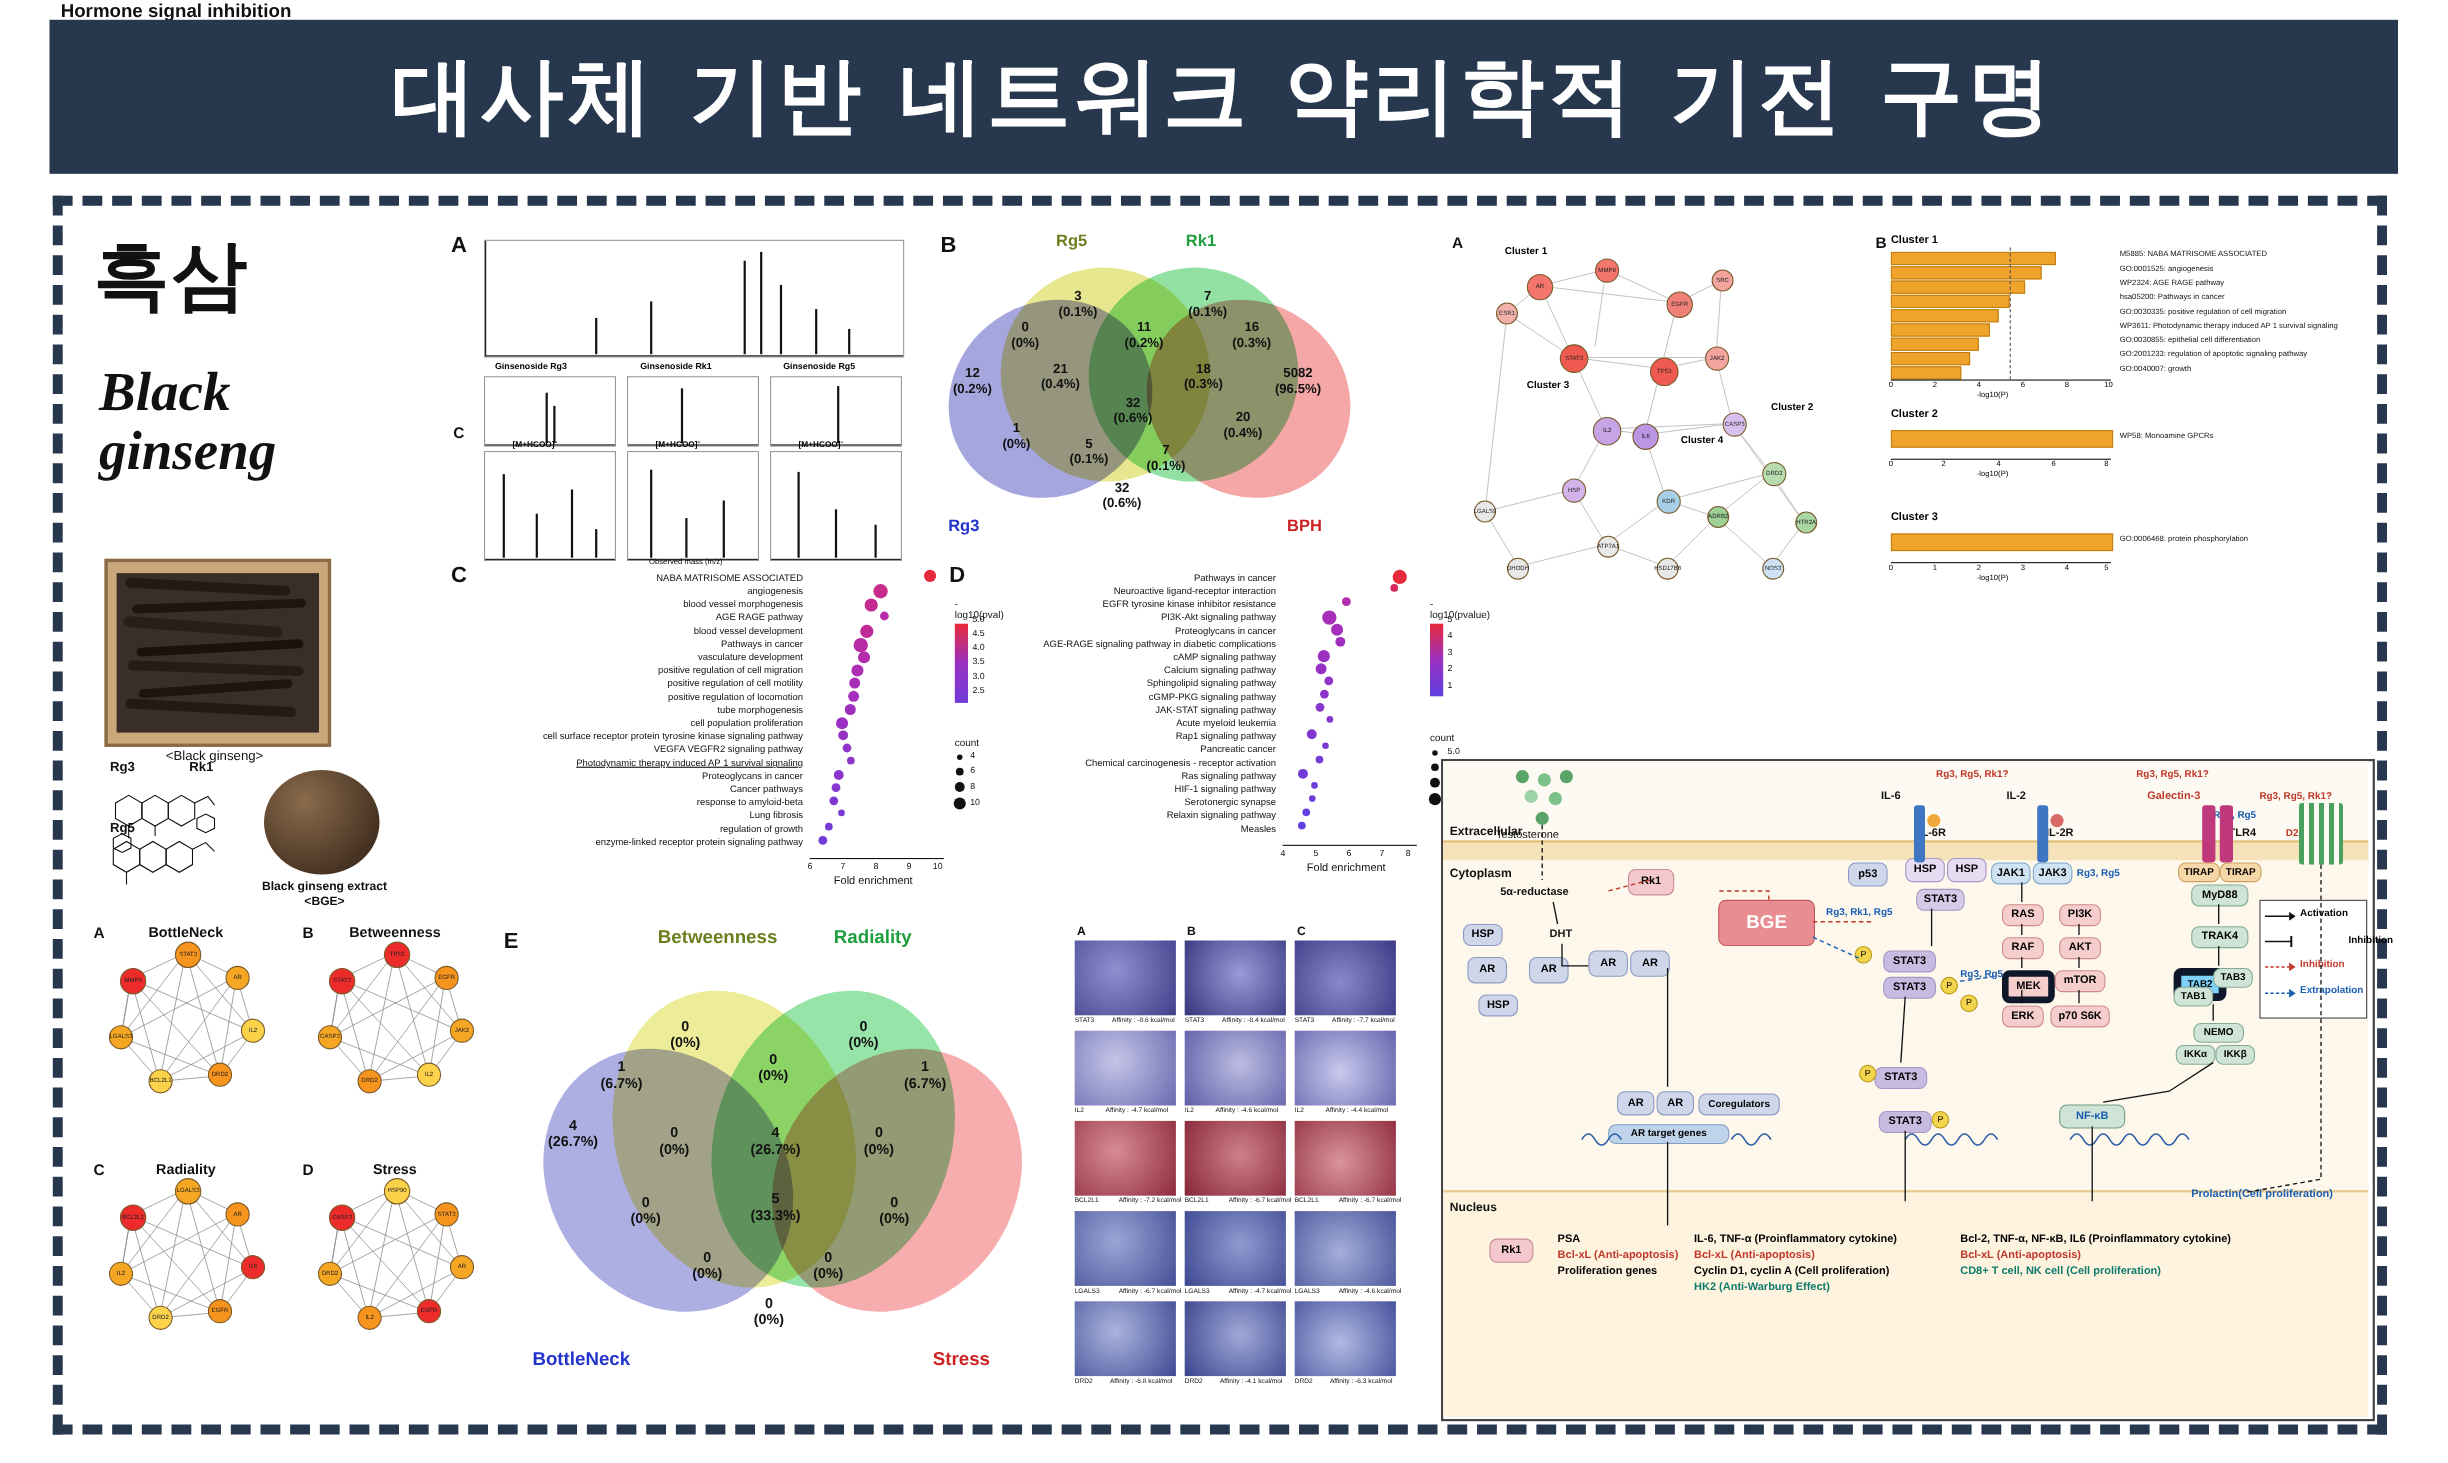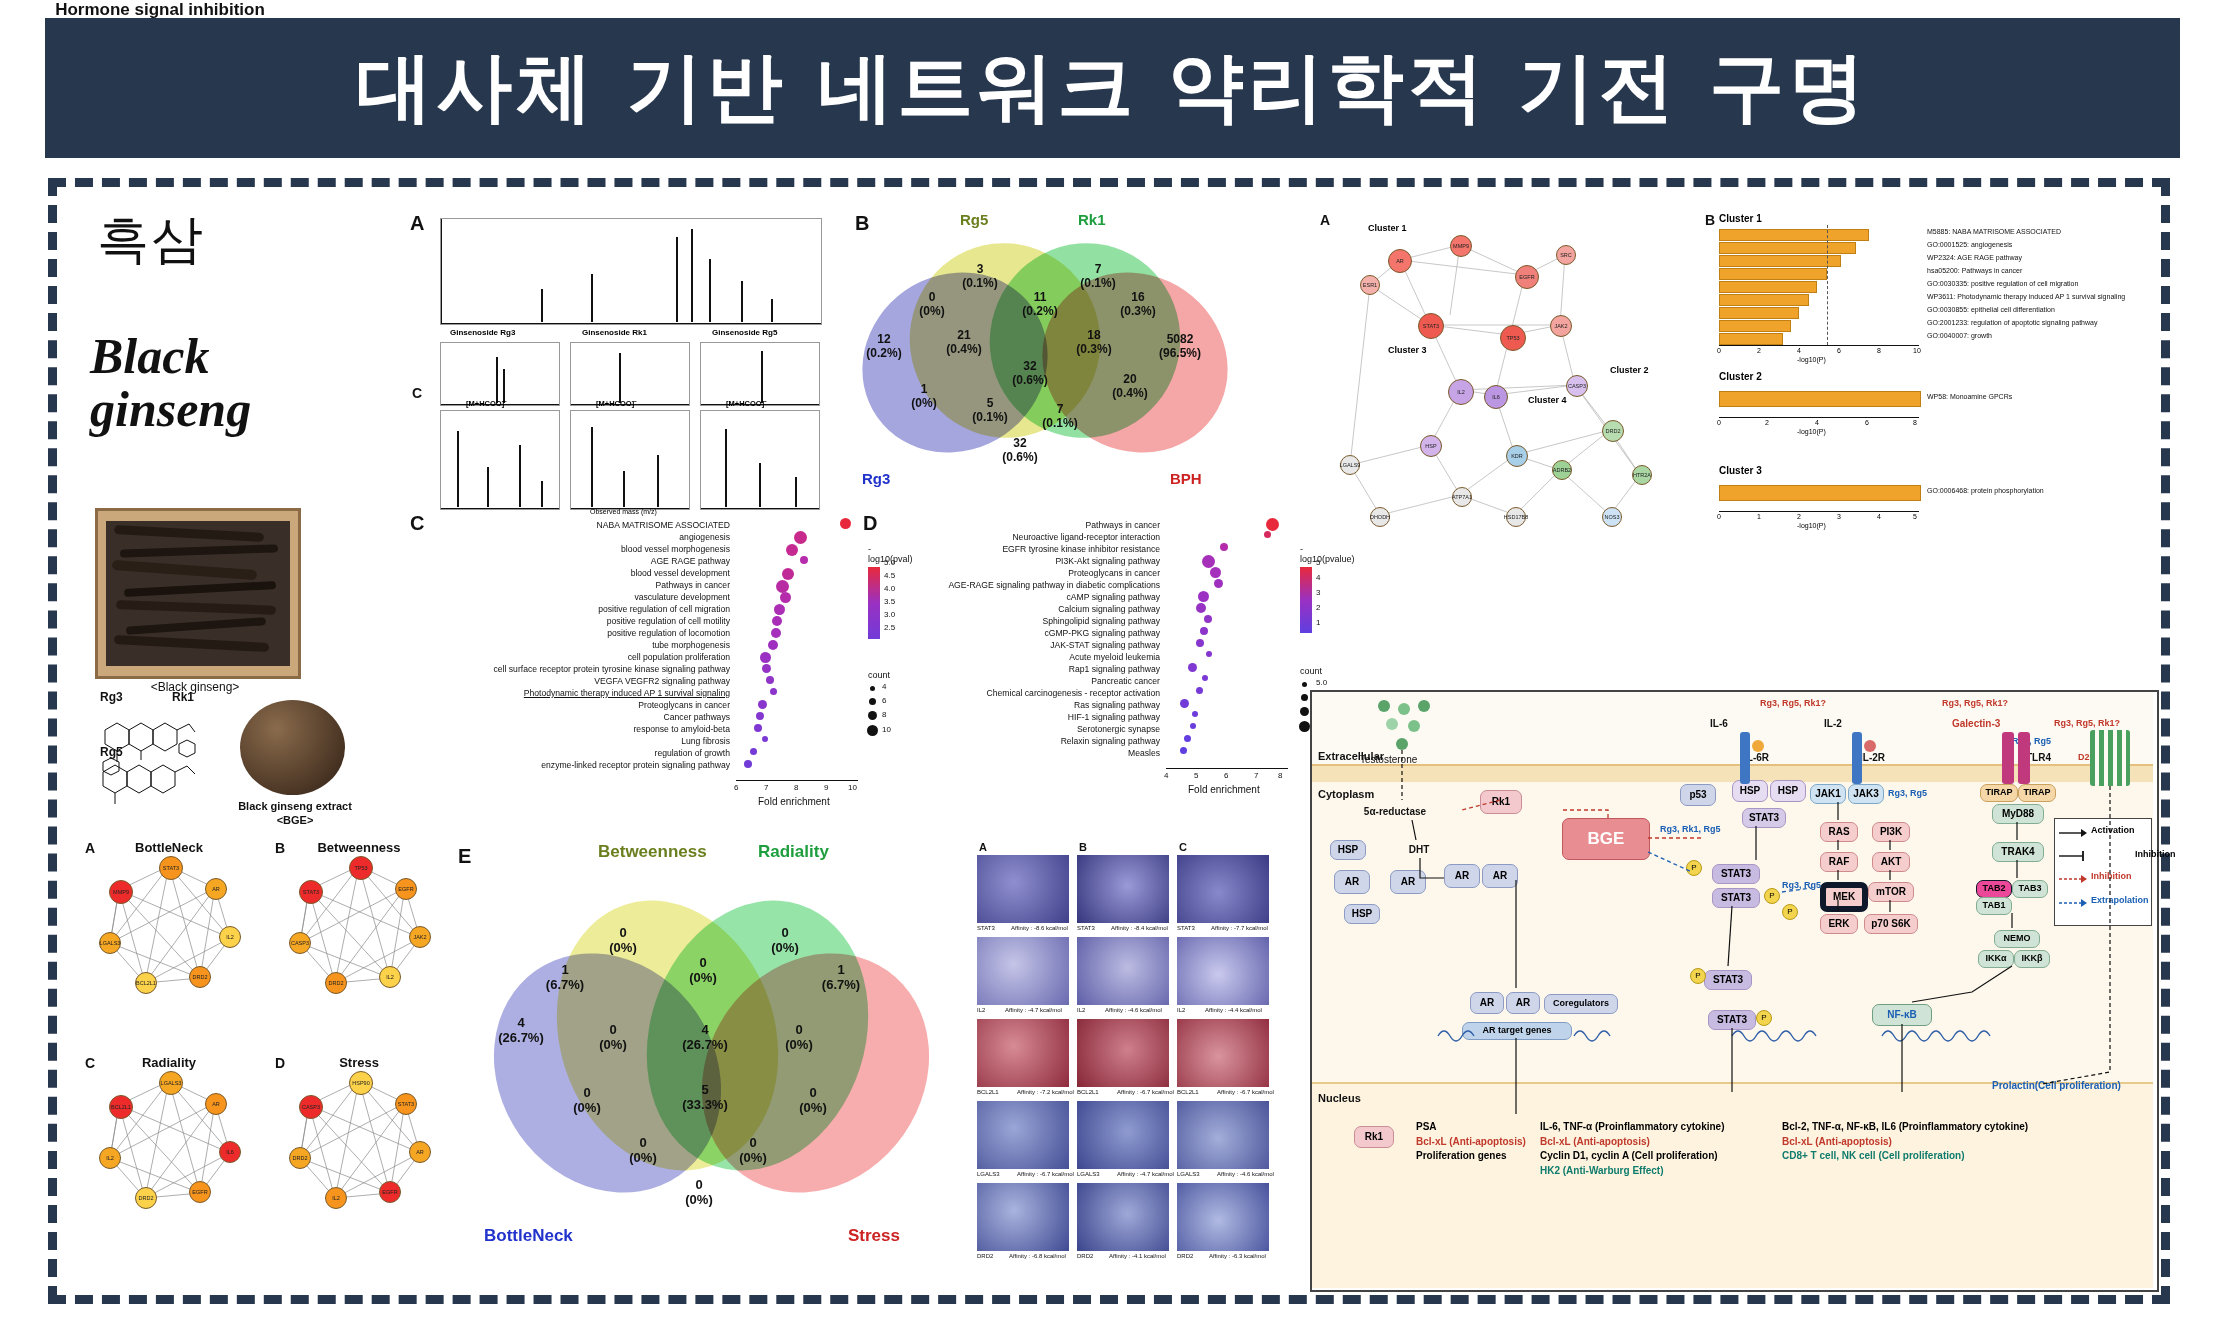--- a/index.html
+++ b/index.html
@@ -12,22 +12,22 @@
   .titlebar .t{color:#fff;font-size:76px;font-weight:bold;letter-spacing:4px;
                font-family:"DejaVu Sans","Liberation Sans",sans-serif;}
 
   
   .frame{position:absolute;left:48px;top:178px;width:2122px;height:1126px;
          border:9px dashed #27374d;box-sizing:border-box;}
   .cap{font-size:15px;font-weight:bold;color:#111;text-align:center;}
   .pl{position:absolute;font-size:20px;font-weight:bold;color:#111;}
 
   
-  .brand-ko{position:absolute;left:85px;top:205px;font-size:52px;font-weight:normal;color:#111;
-            font-family:"DejaVu Sans","Liberation Sans",sans-serif;letter-spacing:2px;margin-left:12px;}
+  .brand-ko{position:absolute;left:85px;top:205px;font-size:69px;font-weight:bold;color:#111;
+            font-family:"DejaVu Sans","Liberation Sans",sans-serif;letter-spacing:2px;}
   .brand-en{position:absolute;left:90px;top:330px;font-size:50px;font-style:italic;font-weight:bold;
             color:#111;line-height:1.05;font-family:"Liberation Serif",serif;}
 
   .photo{position:absolute;left:95px;top:508px;width:200px;height:165px;background:#caa87c;
          border:3px solid #8b6b45;}
   .photo .roots{position:absolute;left:8px;top:10px;width:184px;height:145px;background:#3a2f28;}
   .photo .rline{position:absolute;background:#171210;border-radius:6px;}
   .photocap{position:absolute;left:95px;top:680px;width:200px;text-align:center;font-size:12px;color:#111;}
 
   .extract{position:absolute;left:240px;top:700px;width:105px;height:95px;border-radius:50%;
@@ -706,21 +706,21 @@
     <div class="pwnode" style="left:560px;top:160px;width:36px;height:18px;background:#f5cdcd;border:1px solid #cf8b8b;">AKT</div>
     <div class="pwnode" style="left:556px;top:190px;width:44px;height:18px;background:#f5cdcd;border:1px solid #cf8b8b;">mTOR</div>
     <div class="pwnode" style="left:552px;top:222px;width:52px;height:18px;background:#f5cdcd;border:1px solid #cf8b8b;">p70 S6K</div>
 
     <div class="pwtxt" style="left:640px;top:26px;font-weight:bold;color:#c0392b;">Galectin-3</div>
     <div class="pwtxt" style="left:714px;top:60px;font-weight:bold;">TLR4</div>
     <div class="pwnode" style="left:668px;top:92px;width:36px;height:16px;background:#f6d7a8;border:1px solid #c9a05d;font-size:9px;">TIRAP</div>
     <div class="pwnode" style="left:706px;top:92px;width:36px;height:16px;background:#f6d7a8;border:1px solid #c9a05d;font-size:9px;">TIRAP</div>
     <div class="pwnode" style="left:680px;top:112px;width:50px;height:18px;background:#cfe3d6;border:1px solid #82ad92;">MyD88</div>
     <div class="pwnode" style="left:680px;top:150px;width:50px;height:18px;background:#cfe3d6;border:1px solid #82ad92;">TRAK4</div>
-    <div class="pwnode" style="left:664px;top:188px;width:34px;height:16px;background:#ec4899;border:1px solid #0f172a;font-size:9px;">TAB2</div>
+    <div class="pwnode" style="left:664px;top:188px;width:34px;height:16px;background:#7dd3fc;border:7px solid #0f172a;font-size:9px;">TAB2</div>
     <div class="pwnode" style="left:700px;top:188px;width:34px;height:16px;background:#cfe3d6;border:1px solid #82ad92;font-size:9px;">TAB3</div>
     <div class="pwnode" style="left:664px;top:205px;width:34px;height:16px;background:#cfe3d6;border:1px solid #82ad92;font-size:9px;">TAB1</div>
     <div class="pwnode" style="left:682px;top:238px;width:44px;height:16px;background:#cfe3d6;border:1px solid #82ad92;font-size:9px;">NEMO</div>
     <div class="pwnode" style="left:666px;top:258px;width:34px;height:16px;background:#cfe3d6;border:1px solid #82ad92;font-size:9px;">IKKα</div>
     <div class="pwnode" style="left:702px;top:258px;width:34px;height:16px;background:#cfe3d6;border:1px solid #82ad92;font-size:9px;">IKKβ</div>
     <div class="pwnode" style="left:560px;top:312px;width:58px;height:20px;background:#cfe3d6;border:1px solid #6f9f83;color:#1a5fb4;">NF-κB</div>
 
     <div class="pwtxt" style="left:766px;top:60px;font-weight:bold;color:#c0392b;font-size:9px;">D2-like DR</div>
 
     <div class="pwtxt red" style="left:448px;top:6px;font-size:9px;font-weight:bold;">Rg3, Rg5, Rk1?</div>

